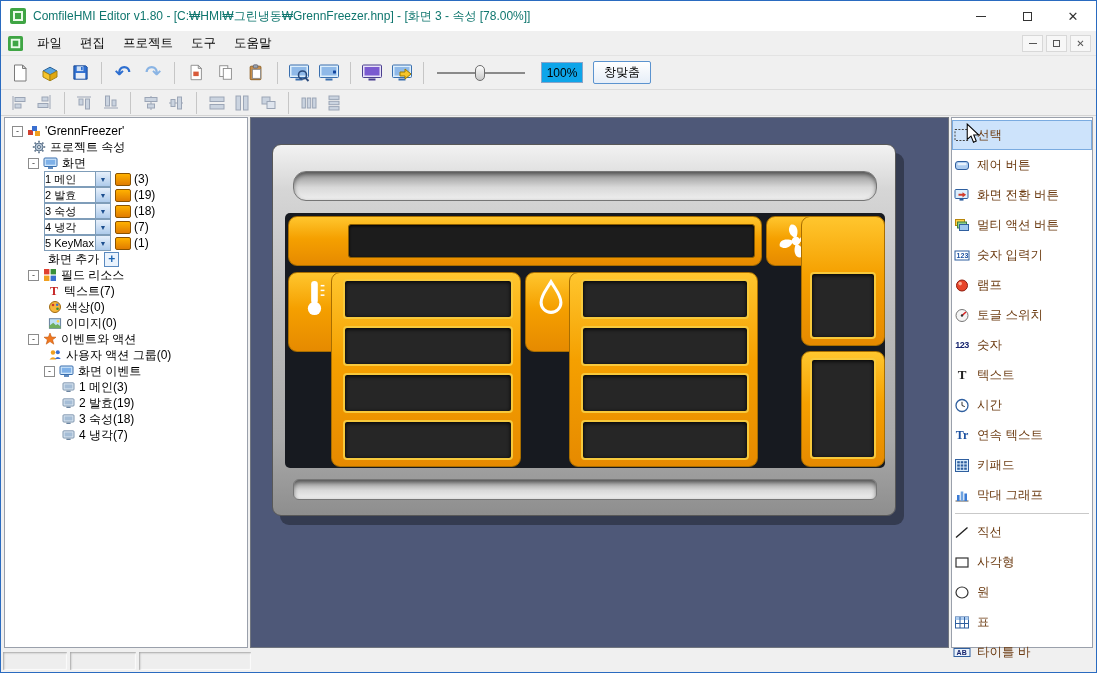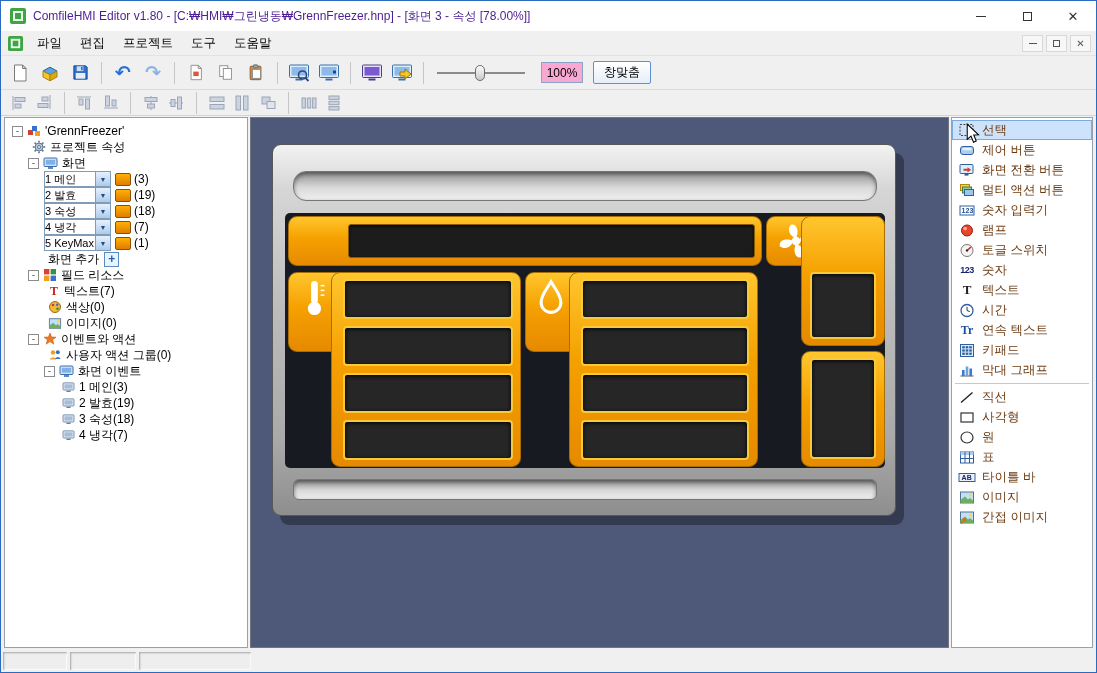--- a/index.html
+++ b/index.html
@@ -7,21 +7,21 @@
   body {
     font-family:"Liberation Sans","DejaVu Sans",sans-serif;
     background:#f0f0f0; border:1px solid #2a6bc0;
     display:flex; flex-direction:column; overflow:hidden; color:#000;
   }
   svg { display:block; }
 
   
   .titlebar { height:30px; background:#fff; display:flex; align-items:center; flex:0 0 auto; }
   .app-icon { width:16px; height:16px; margin:0 7px 0 9px; flex:0 0 auto; }
-  .title-text { font-size:12px; color:#4c1d95; white-space:nowrap; }
+  .title-text { font-size:12px; color:#0f766e; white-space:nowrap; }
   .win-controls { margin-left:auto; display:flex; height:100%; }
   .win-btn { width:46px; height:100%; display:flex; align-items:center; justify-content:center; }
   .glyph-min { width:10px; border-bottom:1px solid #333; }
   .glyph-max { width:9px; height:9px; border:1px solid #333; }
   .glyph-close { font-size:13px; color:#333; line-height:1; }
 
   
   .menubar { height:25px; background:#f0f0f0; display:flex; align-items:center; border-bottom:1px solid #e3e3e3; flex:0 0 auto; }
   .menu-sys-icon { width:15px; height:15px; margin:0 5px 0 7px; }
   .menu-item { padding:4px 9px; font-size:12.5px; }
@@ -32,21 +32,21 @@
 
   
   .toolbar { height:34px; background:#f0f0f0; display:flex; align-items:center; padding-left:5px; gap:2px; border-bottom:1px solid #dcdcdc; flex:0 0 auto; }
   .tb-btn { width:28px; height:28px; display:flex; align-items:center; justify-content:center; border-radius:2px; }
   .tb-sep { width:1px; height:22px; background:#c6c6c6; margin:0 5px; flex:0 0 auto; }
   .u-arrow { font-family:"DejaVu Sans",sans-serif; font-size:19px; font-weight:bold; line-height:1; }
   .undo-c { color:#2e6fd0; } .redo-c { color:#8ab4e4; }
   .zoom-slider { width:92px; height:20px; position:relative; margin:0 4px; }
   .slider-track { position:absolute; left:2px; right:2px; top:9px; height:2px; background:#8a8a8a; }
   .slider-handle { position:absolute; left:40px; top:2px; width:10px; height:16px; border-radius:5px; background:linear-gradient(#fdfdfd,#c8c8c8); border:1px solid #6d6d6d; }
-  .zoom-box { width:42px; height:21px; background:#f9a8d4; border:1px solid #8aa4c8; font-size:12px; display:flex; align-items:center; justify-content:center; margin:0 8px; }
+  .zoom-box { width:42px; height:21px; background:#0ea5e9; border:1px solid #8aa4c8; font-size:12px; display:flex; align-items:center; justify-content:center; margin:0 8px; }
   .fit-btn { height:23px; padding:0 10px; border:1px solid #5b93cf; background:linear-gradient(#ffffff,#e6eef8); font-size:12px; display:flex; align-items:center; border-radius:2px; }
 
   .toolbar2 { height:26px; background:#f0f0f0; display:flex; align-items:center; padding-left:6px; gap:3px; border-bottom:1px solid #d4d4d4; flex:0 0 auto; }
   .tb2-icon { width:23px; height:19px; display:flex; align-items:center; justify-content:center; opacity:.8; }
   .rot90 { transform:rotate(90deg); } .rot180 { transform:rotate(180deg); } .rot270 { transform:rotate(270deg); }
 
   
   .main { flex:1; min-height:0; display:flex; background:#f0f0f0; padding:1px 3px 2px 3px; gap:2px; }
 
   .tree-panel { width:244px; flex:0 0 auto; background:#fff; border:1px solid #9aa0ab; overflow:hidden; font-size:12px; padding:5px 0 0 3px; position:relative; }
@@ -81,21 +81,21 @@
   .hmi-rb-body { left:528px; top:206px; width:84px; height:116px; }
   .hmi-left-tab { left:15px; top:127px; width:62px; height:80px; }
   .hmi-left-body { left:58px; top:127px; width:190px; height:195px; }
   .hmi-mid-tab { left:252px; top:127px; width:62px; height:80px; }
   .hmi-mid-body { left:296px; top:127px; width:189px; height:195px; }
   .cell { position:absolute; background:#262626; border:2px solid #f7c93c; border-radius:4px; box-shadow:inset 0 1px 4px #000; }
   .group-icon { position:absolute; }
 
   
   .palette { width:142px; flex:0 0 auto; background:#fff; border:1px solid #9aa0ab; font-size:12.5px; position:relative; padding-top:2px; }
-  .prow { display:flex; align-items:center; height:20px; padding-left:5px; gap:6px; border:1px solid transparent; color:#6b3a10; white-space:nowrap; }
+  .prow { display:flex; align-items:center; height:30px; gap:6px; border:1px solid transparent; color:#6b3a10; white-space:nowrap; }
   .prow.selected { background:#cde3fb; border-color:#7aabe0; }
   .picon { width:18px; height:16px; display:flex; align-items:center; justify-content:center; flex:0 0 auto; }
   .psep { height:1px; background:#c9c9c9; margin:3px 3px; }
   .glyph123 { font-weight:bold; font-size:9px; color:#16246e; letter-spacing:-.5px; }
   .glyphT { font-family:"Liberation Serif",serif; font-weight:bold; font-size:13px; color:#222; }
   .glyphTr { font-family:"Liberation Serif",serif; font-weight:bold; font-size:12px; color:#1a4f9f; }
   .mouse-cursor { position:absolute; left:14px; top:5px; z-index:5; }
 
   
   .statusbar { height:22px; background:#f0f0f0; display:flex; align-items:center; padding:0 2px; gap:3px; flex:0 0 auto; }

